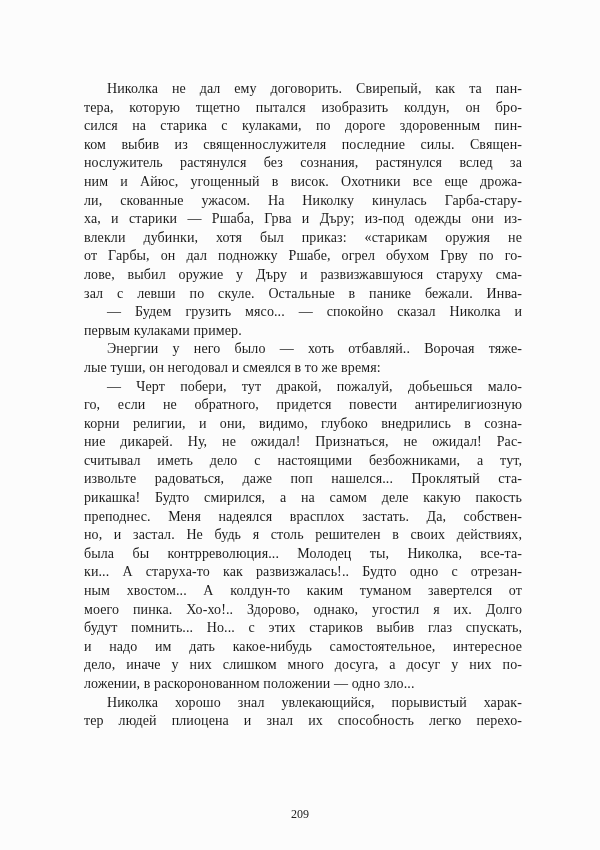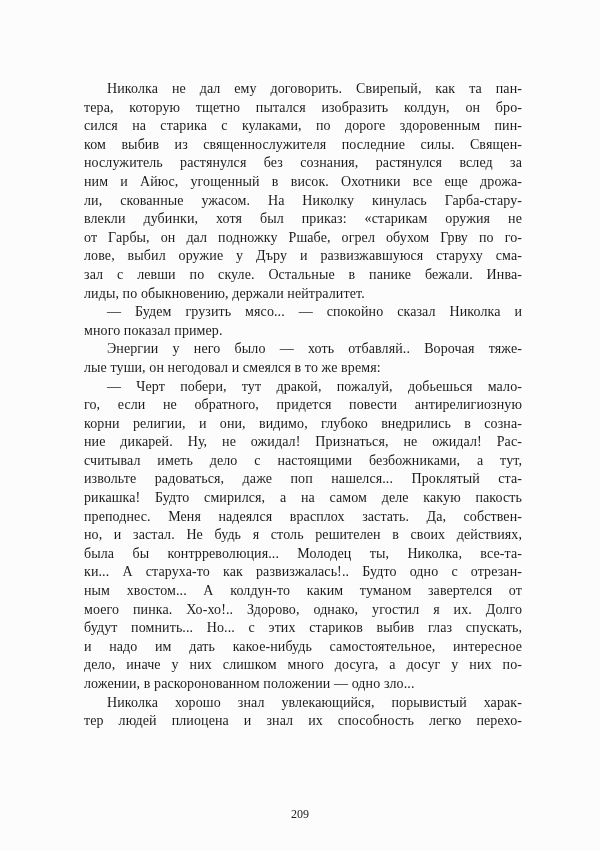--- a/index.html
+++ b/index.html
@@ -59,29 +59,29 @@
 <div class="book-page">
   <div class="text-block" id="text-block">
       <div class="paragraph">
         <div class="line indent just">Николка не дал ему договорить. Свирепый, как та пан-</div>
         <div class="line just">тера, которую тщетно пытался изобразить колдун, он бро-</div>
         <div class="line just">сился на старика с кулаками, по дороге здоровенным пин-</div>
         <div class="line just">ком выбив из священнослужителя последние силы. Священ-</div>
         <div class="line just">нослужитель растянулся без сознания, растянулся вслед за</div>
         <div class="line just">ним и Айюс, угощенный в висок. Охотники все еще дрожа-</div>
         <div class="line just">ли, скованные ужасом. На Николку кинулась Гарба-стару-</div>
+        <div class="line just">ха, и старики — Ршаба, Грва и Дъру; из-под одежды они из-</div>
         <div class="line just">влекли дубинки, хотя был приказ: «старикам оружия не</div>
         <div class="line just">от Гарбы, он дал подножку Ршабе, огрел обухом Грву по го-</div>
         <div class="line just">лове, выбил оружие у Дъру и развизжавшуюся старуху сма-</div>
         <div class="line just">зал с левши по скуле. Остальные в панике бежали. Инва-</div>
-        <div class="line">лиды, по обыкновению, держали нейтралитет.</div>
       </div>
       <div class="paragraph">
         <div class="line indent just">— Будем грузить мясо... — спокойно сказал Николка и</div>
-        <div class="line">много показал пример.</div>
+        <div class="line">первым кулаками пример.</div>
       </div>
       <div class="paragraph">
         <div class="line indent just">Энергии у него было — хоть отбавляй.. Ворочая тяже-</div>
         <div class="line">лые туши, он негодовал и смеялся в то же время:</div>
       </div>
       <div class="paragraph">
         <div class="line indent just">— Черт побери, тут дракой, пожалуй, добьешься мало-</div>
         <div class="line just">го, если не обратного, придется повести антирелигиозную</div>
         <div class="line just">корни религии, и они, видимо, глубоко внедрились в созна-</div>
         <div class="line just">ние дикарей. Ну, не ожидал! Признаться, не ожидал! Рас-</div>

